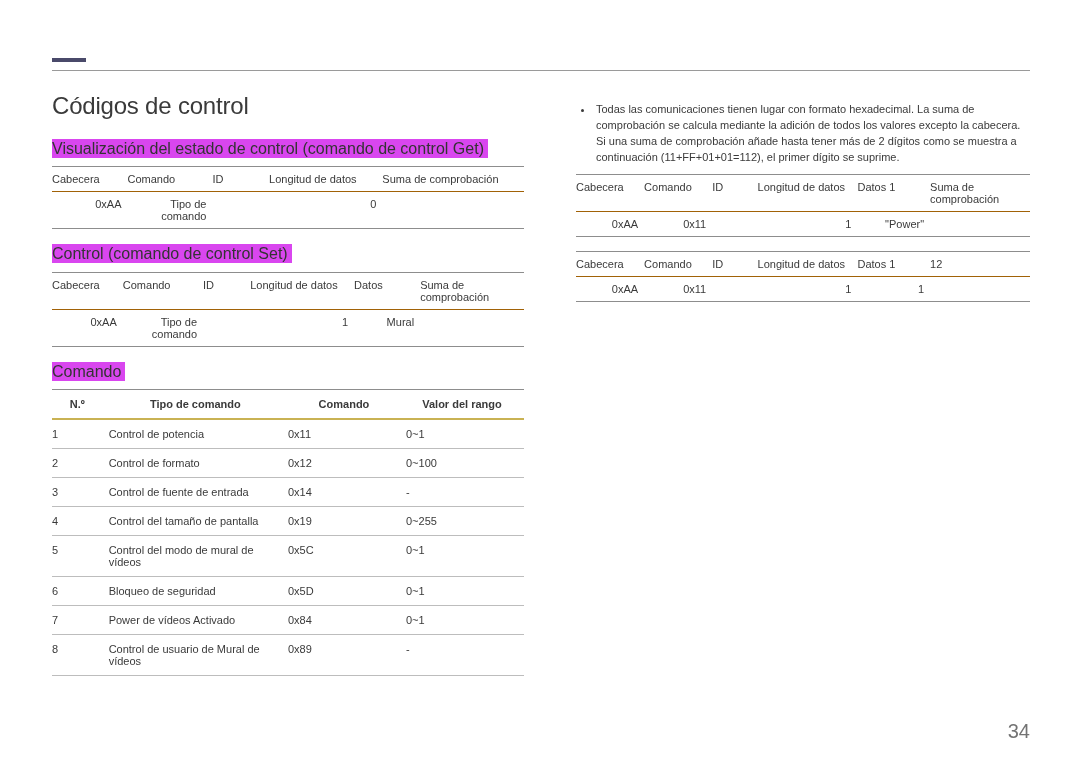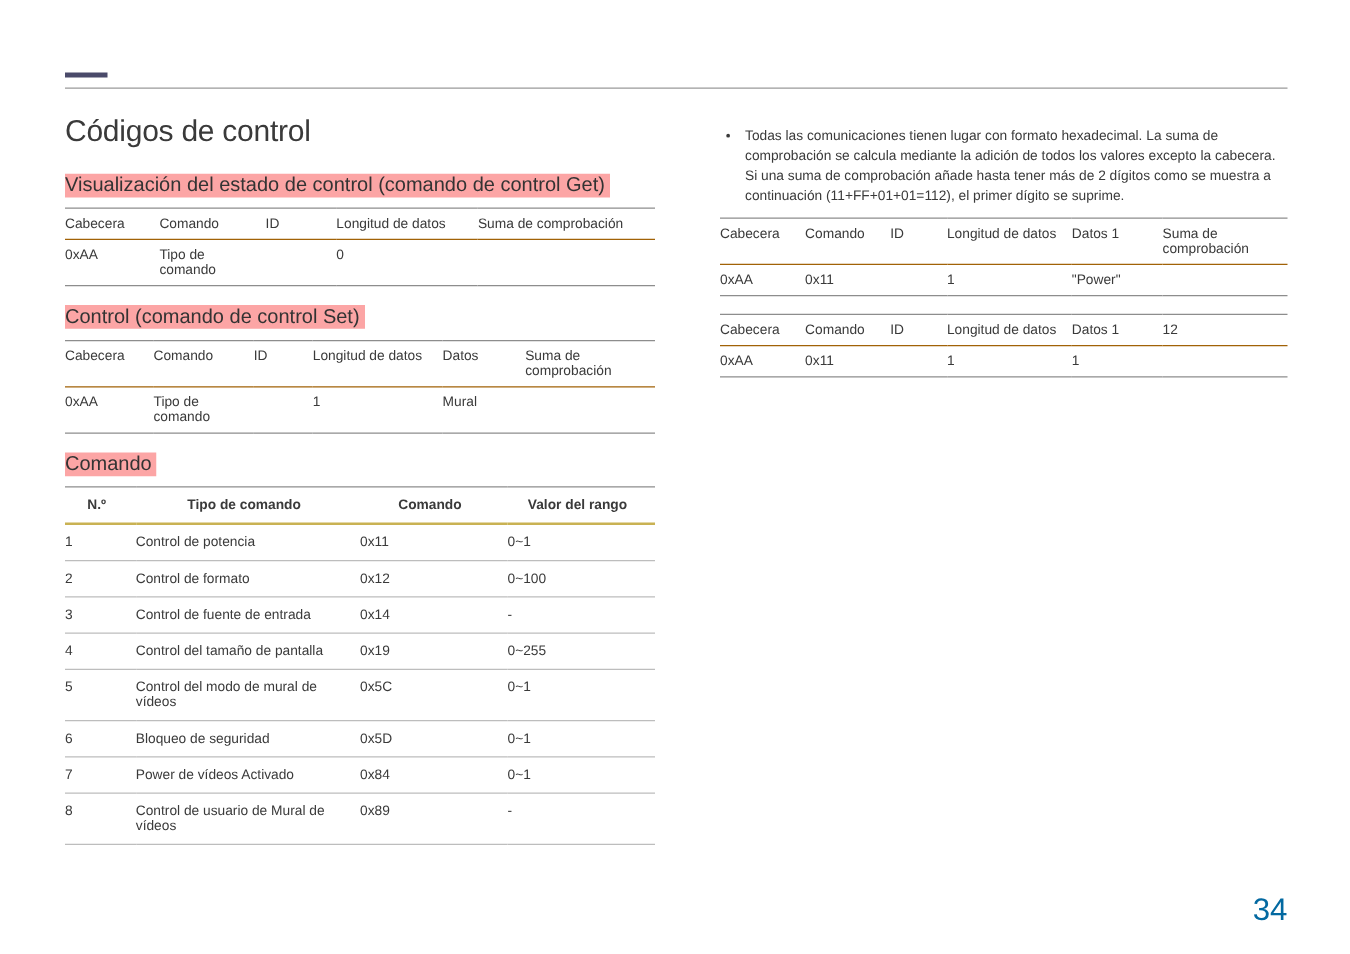--- a/index.html
+++ b/index.html
@@ -31,21 +31,21 @@
   }
   .col { flex: 1 1 50%; }
   h1.page-title {
     font-weight: 400;
     font-size: 24px;
     color: #3a3a3a;
     margin-bottom: 18px;
     letter-spacing: -0.2px;
   }
   .sub-hl {
-    background: #fca5a5;
+    background: #d946ef;
     display: inline;
     font-size: 16px;
     font-weight: 500;
     color: #333;
     padding: 1px 4px 1px 0;
     line-height: 1.4;
   }
   .section-sub { margin-bottom: 6px; }
   table.small {
     width: 100%;
@@ -54,21 +54,21 @@
     color: #3a3a3a;
     margin-bottom: 14px;
   }
   table.small th, table.small td {
     text-align: left;
     padding: 6px 6px 6px 0;
     vertical-align: top;
     font-weight: 400;
   }
   table.small thead th { border-bottom: 1px solid #a16207; }
-  table.small tbody td { border-bottom: 1px solid #8d8d8d; }
+  table.small tbody td { border-bottom: 1px solid #8d8d8d; text-align: right; }
   table.small thead tr:first-child th { border-top: 1px solid #8d8d8d; }
   .cmd-head-row th {
     border-top: 1px solid #8d8d8d;
     border-bottom: 2px solid #c9b253;
     font-size: 11px;
     font-weight: 600;
     padding: 8px 6px 8px 0;
   }
   table.cmd {
     width: 100%;
@@ -92,22 +92,22 @@
   ul.bullets li { padding-left: 2px; margin-bottom: 4px; }
   .note-line {
     font-size: 11px;
     color: #3a3a3a;
     margin: 2px 0 8px 18px;
   }
   .page-number {
     position: absolute;
     bottom: 20px;
     right: 50px;
-    font-size: 25px;
-    color: #0369a1;
+    font-size: 20px;
+    color: #737373;
     font-weight: 300;
   }
   .col-right { padding-top: 10px; }
 </style>
 </head>
 <body>
 
 <div class="top-accent"></div>
 <div class="top-rule"></div>
 

